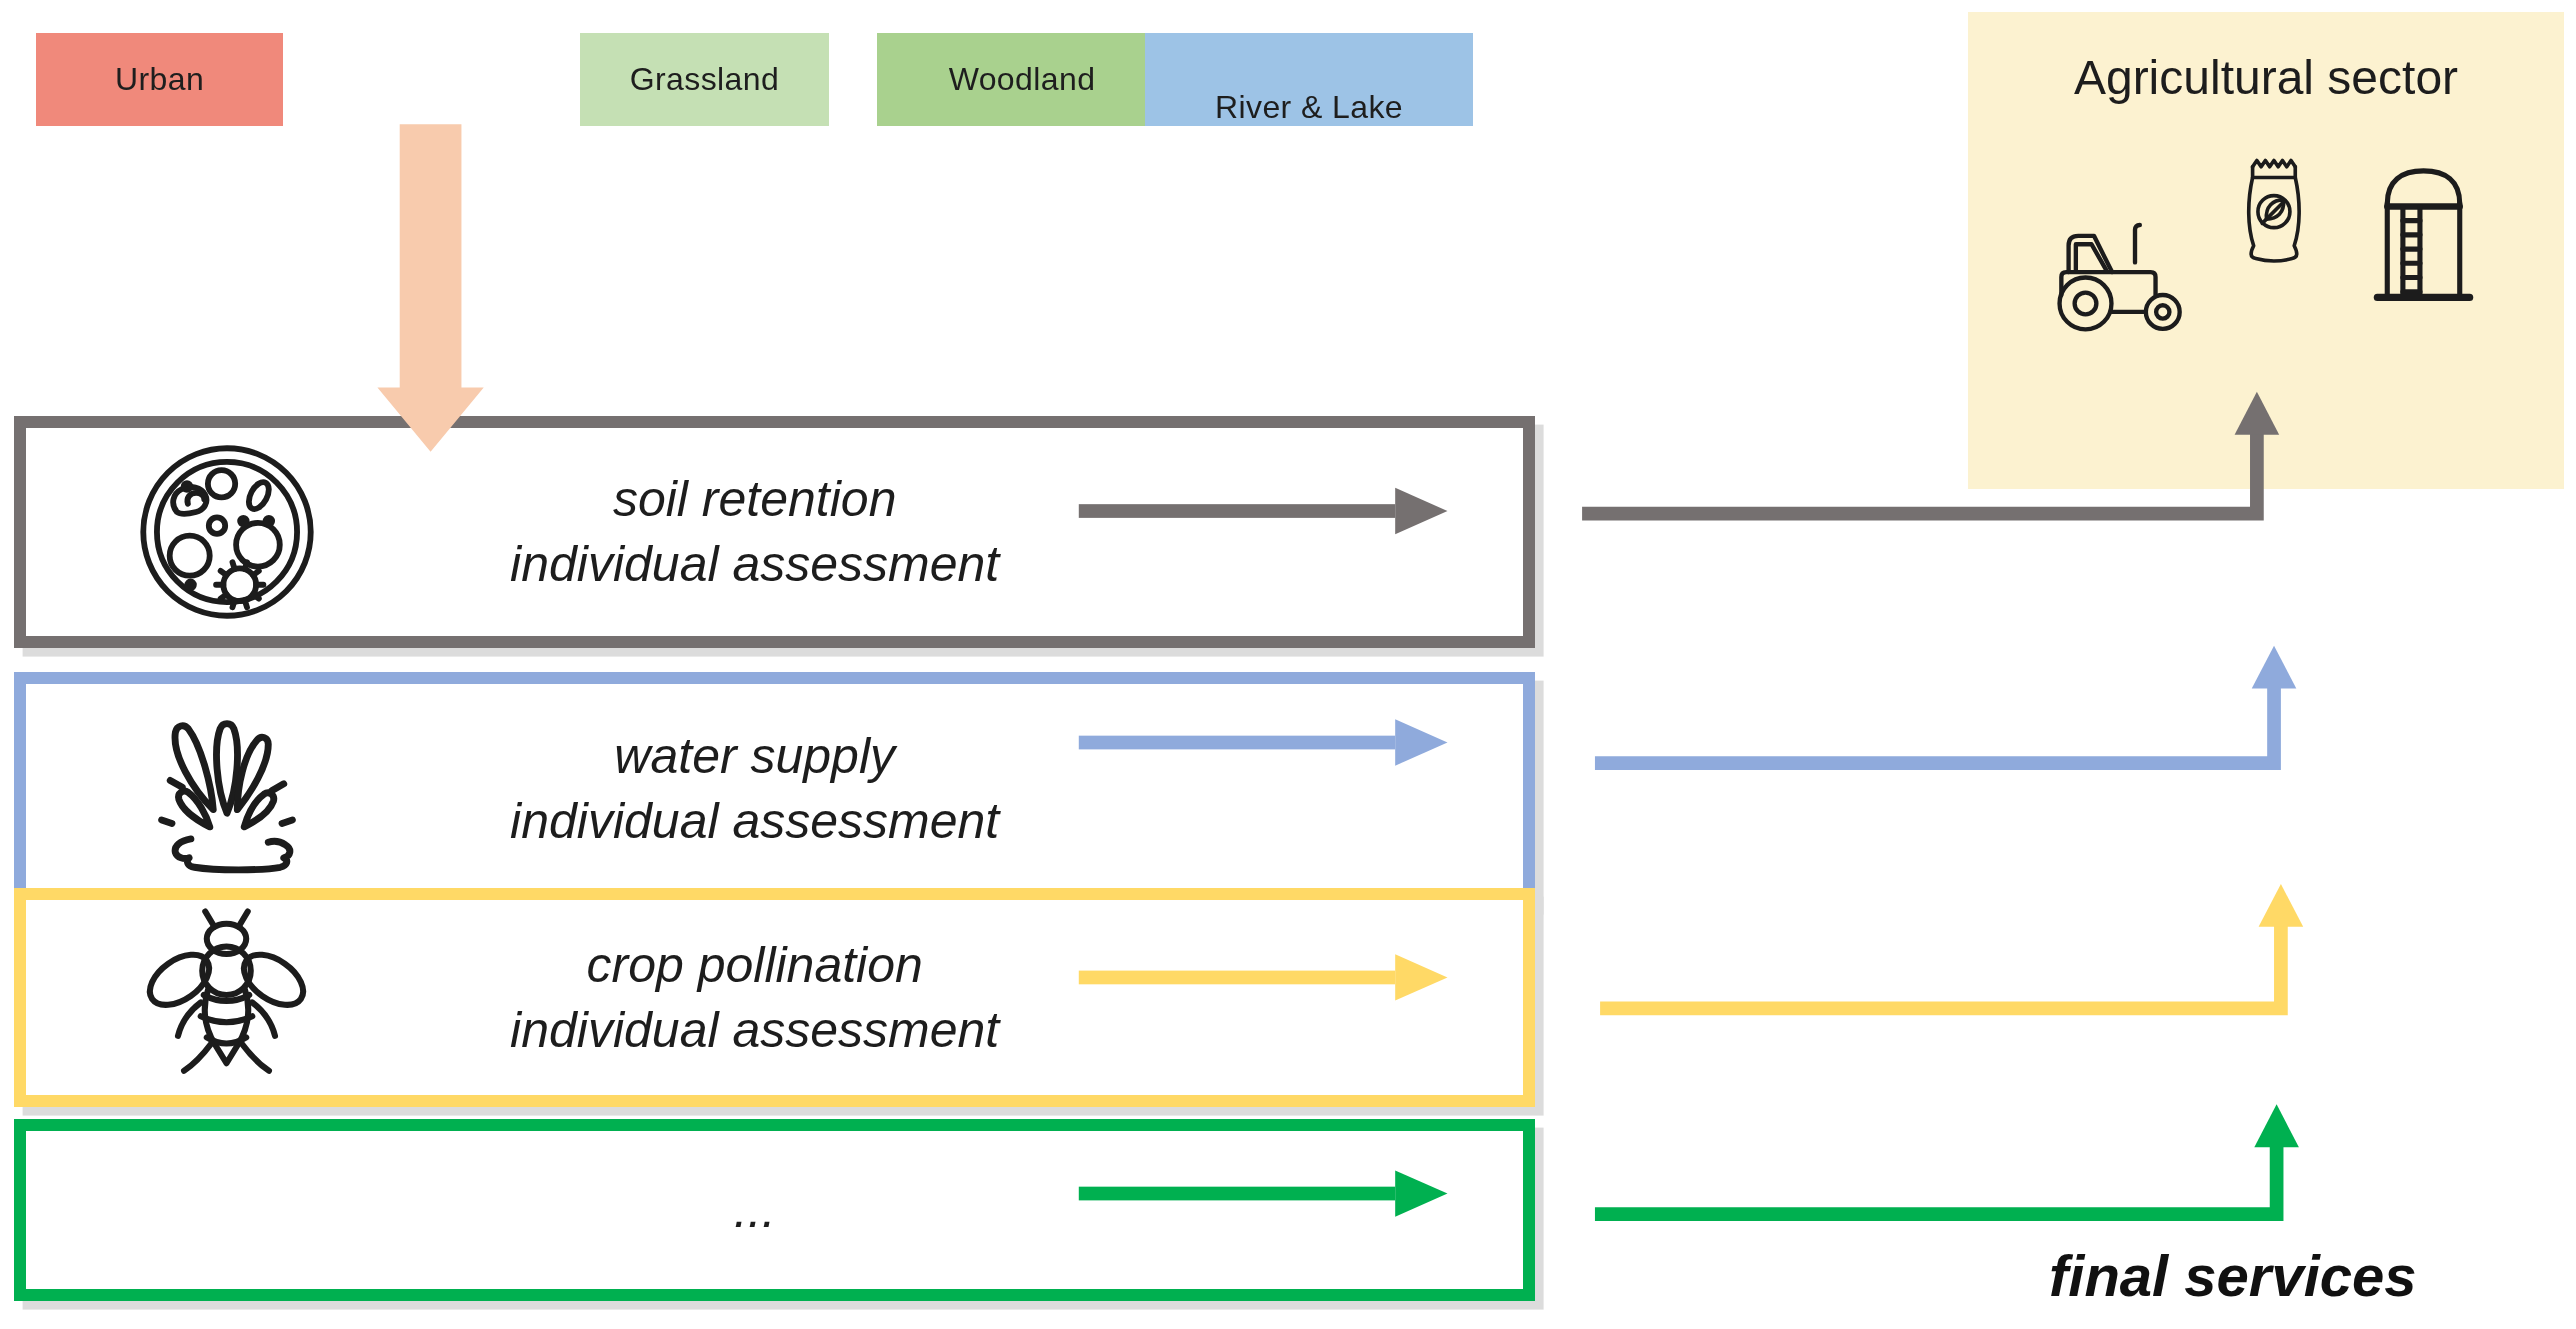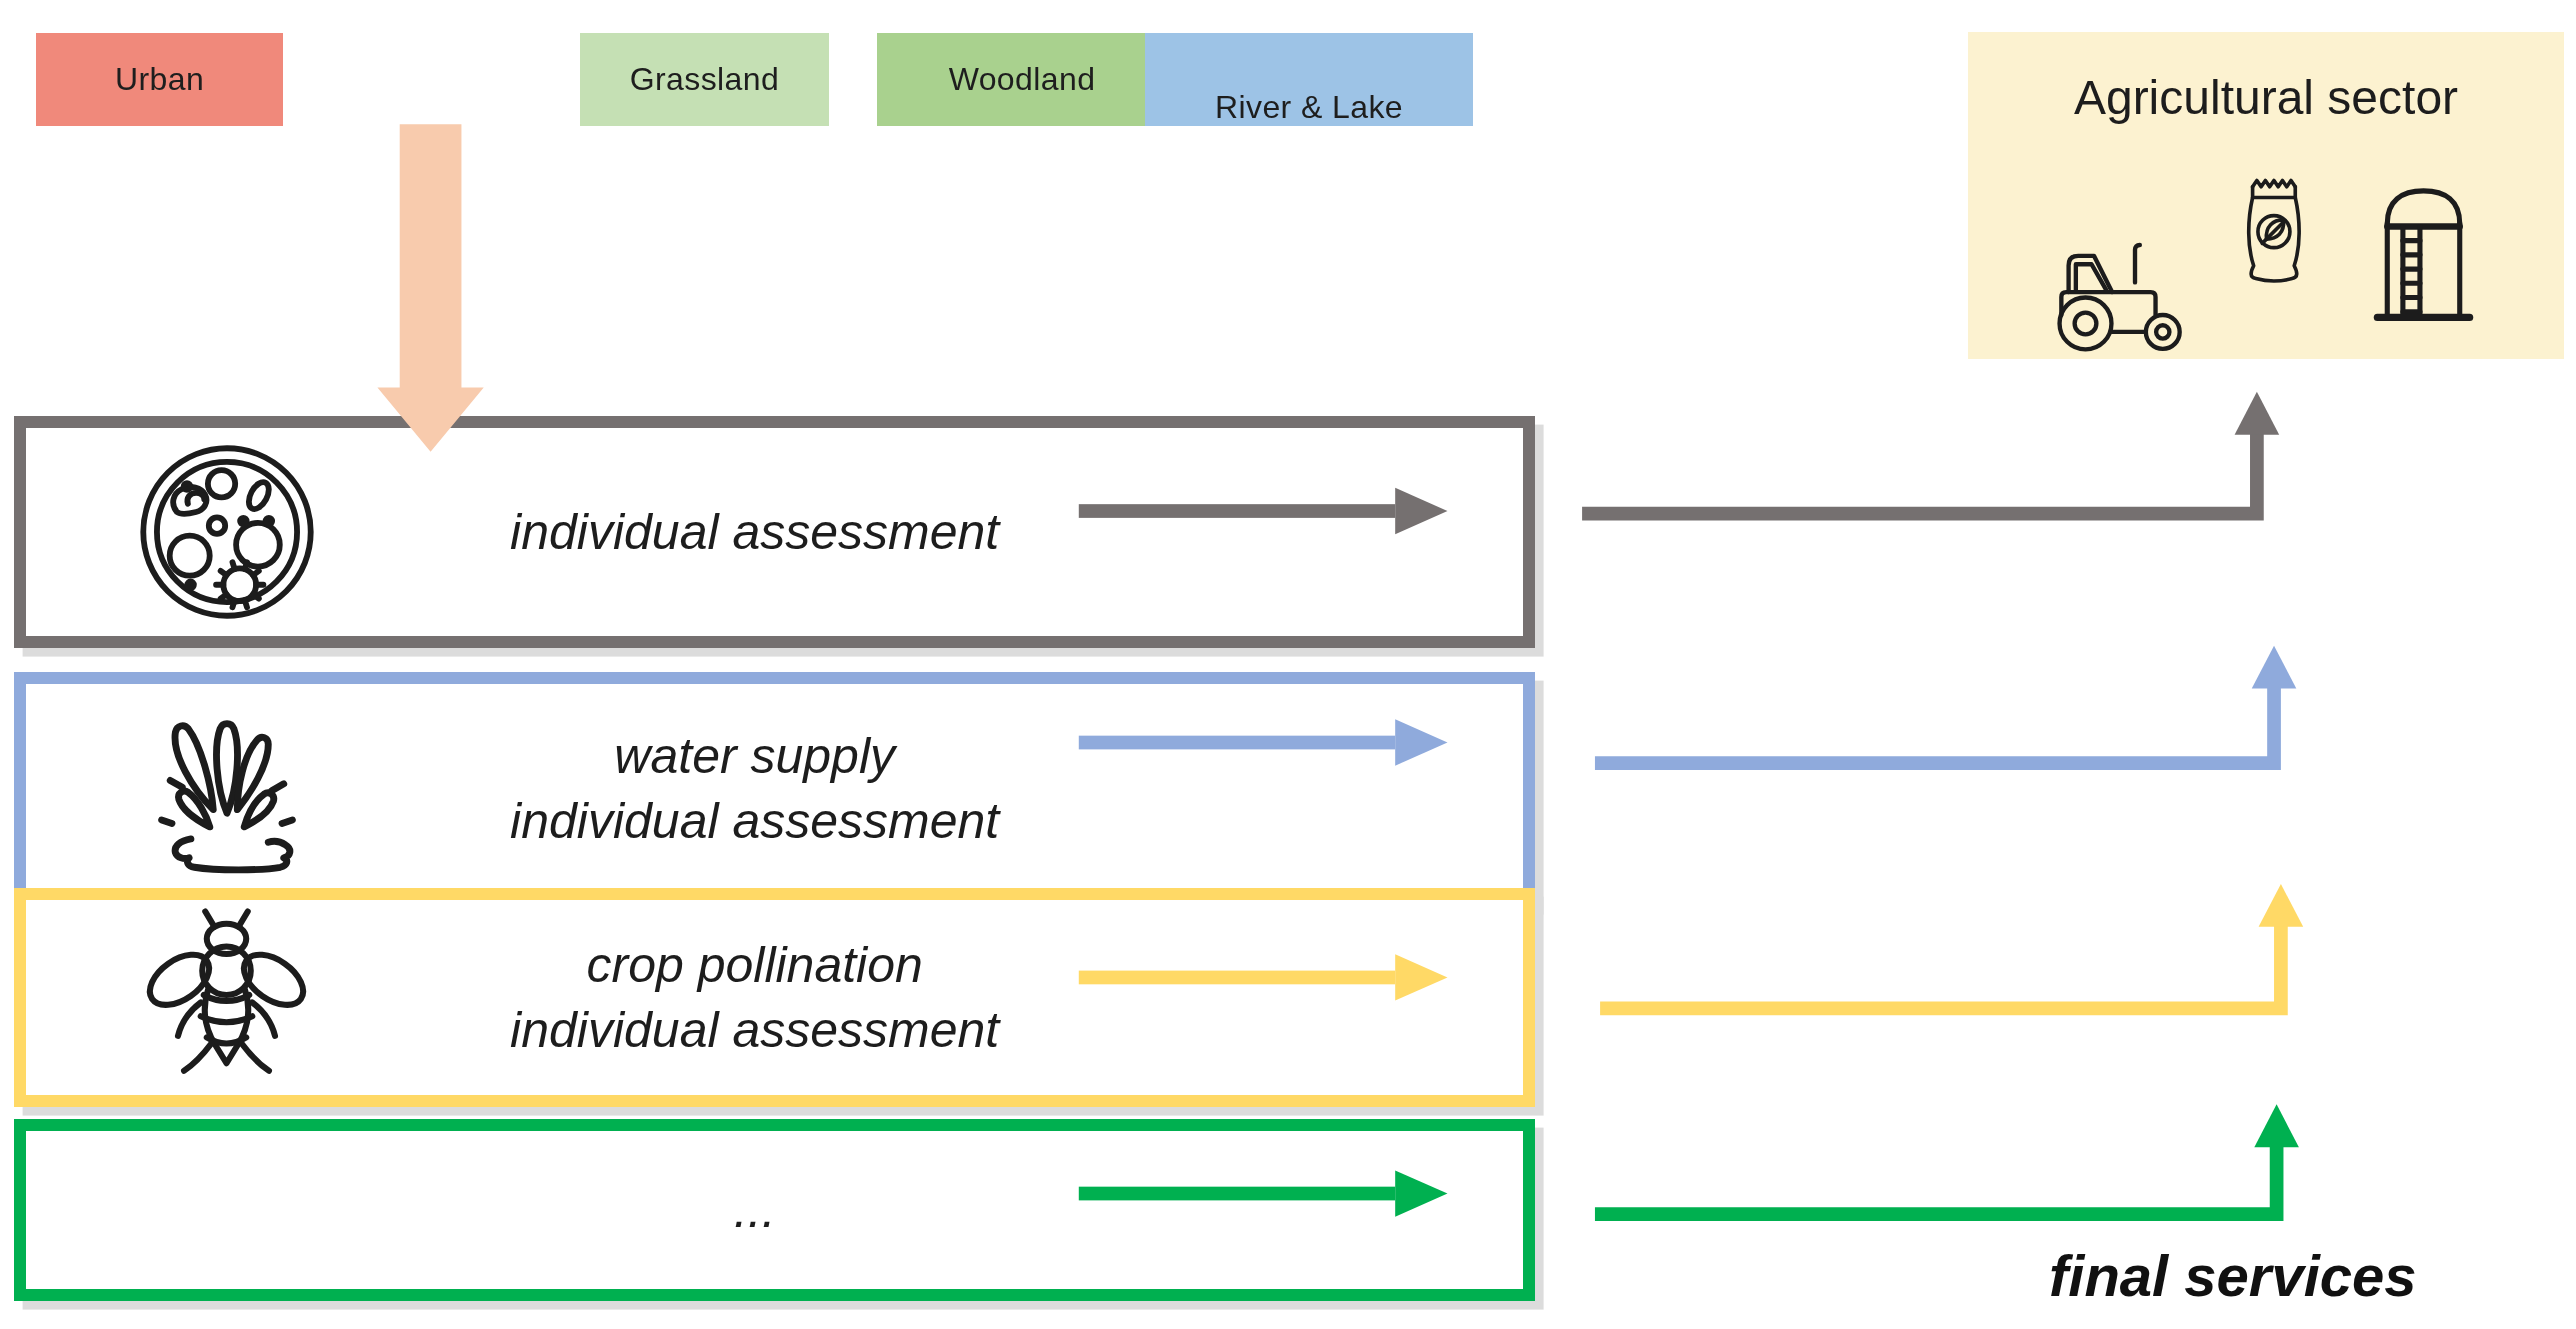--- a/index.html
+++ b/index.html
@@ -25,21 +25,21 @@
     display:flex; align-items:center; justify-content:center;
   }
   .row-text{
     position:absolute; left:309px; top:0; bottom:0; width:840px;
     display:flex; flex-direction:column; align-items:center; justify-content:center;
     font-style:italic; font-size:50px; line-height:65px; color:#1d1d1d;
     text-align:center;
   }
   
   .agri-box{
-    position:absolute; left:1968px; top:32px; width:596px; height:327px;
+    position:absolute; left:1968px; top:12px; width:596px; height:477px;
   }
   .agri-title{
     padding-top:38px; text-align:center; font-size:48px; color:#1d1d1d;
   }
   .agri-icon{ position:absolute; }
   .agri-icon.tractor{ left:68px;  top:196px; width:163px; height:139px; }
   .agri-icon.seedbag{ left:259px; top:130px; width:96px; height:135px; }
   .agri-icon.silo{    left:388px; top:130px; width:135px; height:190px; }
   
   .final-services{
@@ -85,20 +85,21 @@
         <path d="M28.5 34.5 c-1 -3 1 -6 4.5 -6 c2.5 0 4.5 1.5 4.5 3.5"></path>
         <circle cx="57" cy="79" r="9"></circle>
         <path d="M66 79 L70 79 M64.3 84.3 L67.5 86.6 M59.8 87.6 L61 91.4 M54.2 87.6 L53 91.4 M49.7 84.3 L46.5 86.6 M48 79 L44 79 M49.7 73.7 L46.5 71.4 M54.2 70.4 L53 66.6 M59.8 70.4 L61 66.6 M64.3 73.7 L67.5 71.4"></path>
         <circle cx="28" cy="25" r="1.8" fill="#1c1c1c"></circle>
           <circle cx="59" cy="44" r="1.8" fill="#1c1c1c"></circle>
         <circle cx="30" cy="79" r="1.8" fill="#1c1c1c"></circle>
           <circle cx="73" cy="44" r="1.8" fill="#1c1c1c"></circle>
       </svg>
     </div>
     <div class="row-text">
+      <span>soil retention</span>
       <span>individual assessment</span>
     </div>
   </div>
 
   <div class="row-box" style="top: 672px; height: 234px; border-color: rgb(143, 170, 220);">
     <div class="row-icon">
       <svg width="176" height="172" viewBox="0 0 100 100" class="line-icon" stroke-width="4">
         <path d="M50 64 C44 50 42 26 46 15 C47.5 11 52.5 11 54 15 C58 26 56 50 50 64 Z"></path>
         <path d="M42 62 C30 50 18 30 20 17 C20.8 13 25 12 27.5 15 C35 25 41 48 42 62 Z"></path>
         <path d="M56 62 C64 52 74 36 74 24 C74 20 70 18.5 67.5 21.5 C60 30 56 48 56 62 Z"></path>

